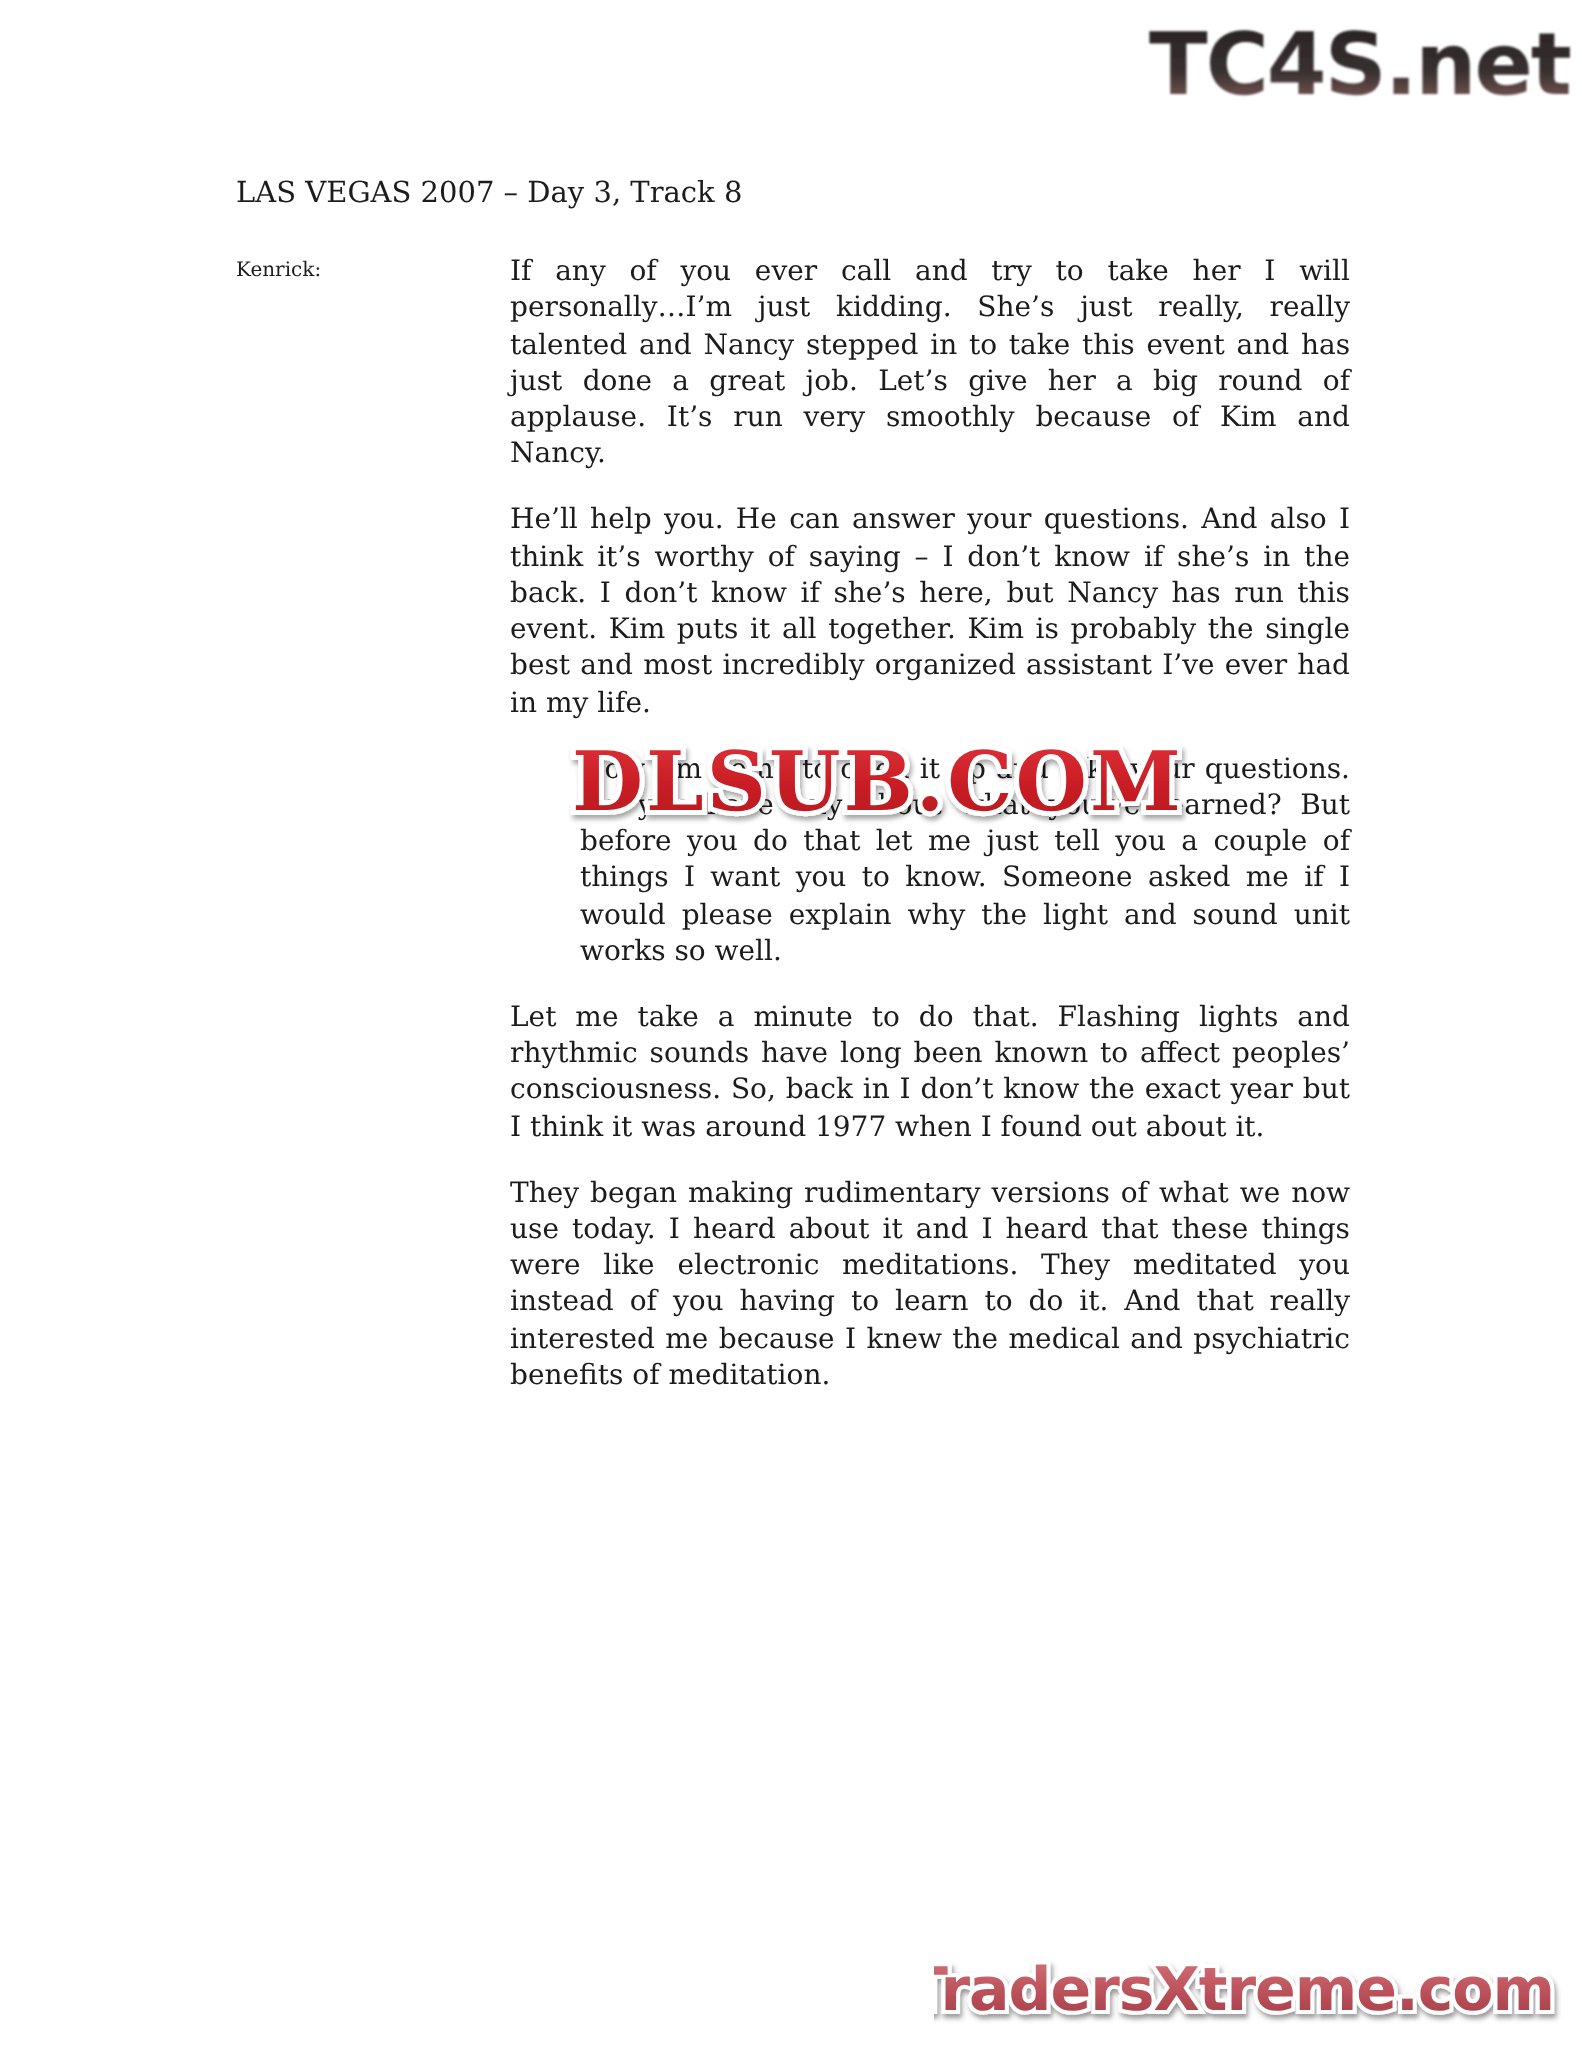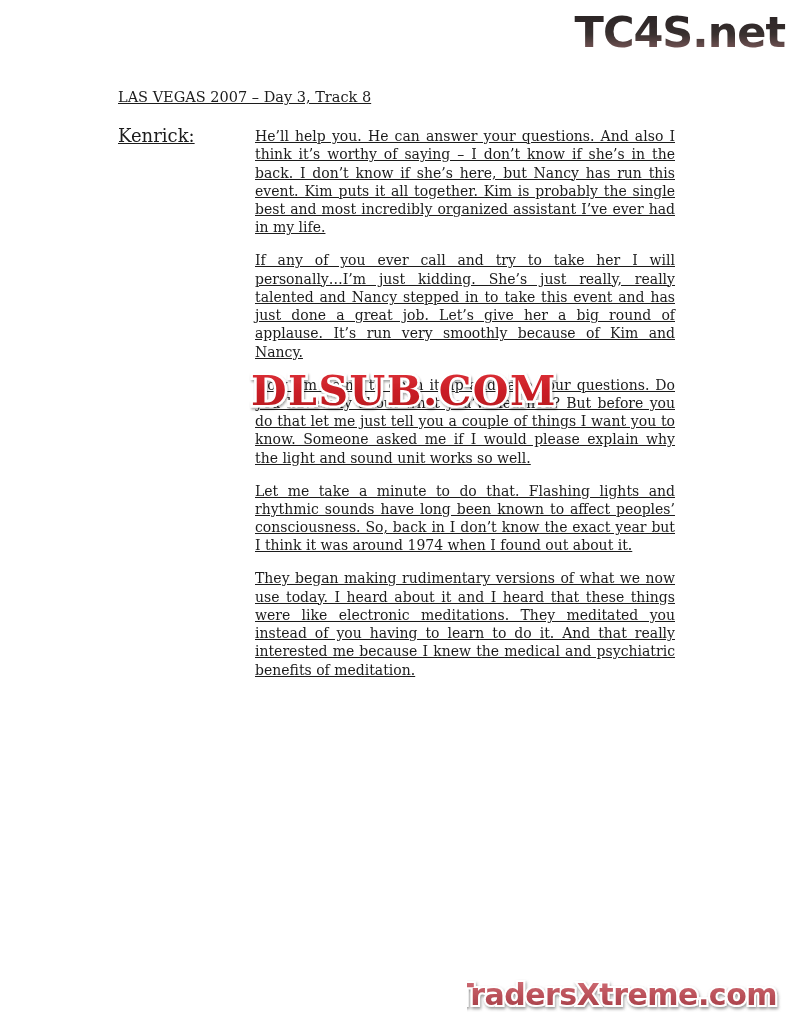--- a/index.html
+++ b/index.html
@@ -24,50 +24,50 @@
     font-family: "DejaVu Sans", sans-serif;
     font-weight: bold;
     font-size: 43px;
     letter-spacing: -1px;
   }
   .content {
     position: absolute;
     left: 118px;
     top: 88px;
     width: 557px;
-    text-decoration: underline;
   }
   .heading {
     font-size: 14.5px;
     line-height: 18px;
     margin: 0 0 21px 0;
     white-space: nowrap;
   }
   .transcript-row {
     display: flex;
     align-items: flex-start;
   }
   .speaker-col {
     width: 137px;
     flex: 0 0 137px;
-    font-size: 18px;
+    font-size: 10px;
     line-height: 18.3px;
   }
   .para-col {
     width: 420px;
     flex: 0 0 420px;
   }
   .para-col p {
     margin: 0 0 14.5px 0;
     font-size: 14px;
     line-height: 18.3px;
     text-align: justify;
   }
   .wm-wrap {
     position: relative;
+    margin-left: 35px;
   }
   .watermark {
     position: absolute;
     top: -10px;
     left: -8px;
     width: 312px;
     height: 50px;
     pointer-events: none;
   }
   .watermark text {
@@ -115,42 +115,42 @@
     <text x="242" y="45" text-anchor="end" fill="url(#gradTop)" filter="url(#softBlur)">TC4S.net</text>
   </svg>
 
   <div class="content">
     <div class="heading">LAS VEGAS 2007 – Day 3, Track 8</div>
 
     <div class="transcript-row">
       <div class="speaker-col">Kenrick:</div>
 
       <div class="para-col">
+        <p>If any of you ever call and try to take her I will personally…I’m just kidding.  She’s just really, really talented and Nancy stepped in to take this event and has just done a great job.  Let’s give her a big round of applause.  It’s run very smoothly because of Kim and Nancy.</p>
         <p>He’ll help you.  He can answer your questions. And also I think it’s worthy of saying – I don’t know if she’s in the back. I don’t know if she’s here, but Nancy has run this event.  Kim puts it all together.  Kim is probably the single best and most incredibly organized assistant I’ve ever had in my life.</p>
-        <p>If any of you ever call and try to take her I will personally…I’m just kidding.  She’s just really, really talented and Nancy stepped in to take this event and has just done a great job.  Let’s give her a big round of applause.  It’s run very smoothly because of Kim and Nancy.</p>
 
         <div class="wm-wrap">
           <p>Now I’m going to open it up and take your questions.  Do you have any about what you’ve learned?  But before you do that let me just tell you a couple of things I want you to know.  Someone asked me if I would please explain why the light and sound unit works so well.</p>
 
           <svg class="watermark" viewBox="0 0 312 50">
             <defs>
               <linearGradient id="gradWm" x1="0" y1="0" x2="0" y2="1">
                 <stop offset="0" stop-color="#e0353c"></stop>
                 <stop offset="0.45" stop-color="#cc2027"></stop>
                 <stop offset="1" stop-color="#b5161d"></stop>
               </linearGradient>
               <filter id="wmShadow" x="-10%" y="-20%" width="125%" height="150%">
                 <feDropShadow dx="1" dy="2" stdDeviation="1.2" flood-color="#000000" flood-opacity="0.35"></feDropShadow>
               </filter>
             </defs>
             <text x="4" y="39" fill="url(#gradWm)" filter="url(#wmShadow)">DLSUB.COM</text>
           </svg>
         </div>
 
-        <p>Let me take a minute to do that.  Flashing lights and rhythmic sounds have long been known to affect peoples’ consciousness.  So, back in I don’t know the exact year but I think it was around 1974 when I found out about it.</p>
+        <p>Let me take a minute to do that.  Flashing lights and rhythmic sounds have long been known to affect peoples’ consciousness.  So, back in I don’t know the exact year but I think it was around 1977 when I found out about it.</p>
         <p>They began making rudimentary versions of what we now use today.  I heard about it and I heard that these things were like electronic meditations.  They meditated you instead of you having to learn to do it.  And that really interested me because I knew the medical and psychiatric benefits of meditation.</p>
       </div>
     </div>
   </div>
 
   <svg class="logo-bottom" viewBox="0 0 316 44">
     <defs>
       <linearGradient id="gradBottom" x1="0" y1="0" x2="0" y2="1">
         <stop offset="0" stop-color="#d3737b"></stop>
         <stop offset="0.5" stop-color="#bc525b"></stop>

